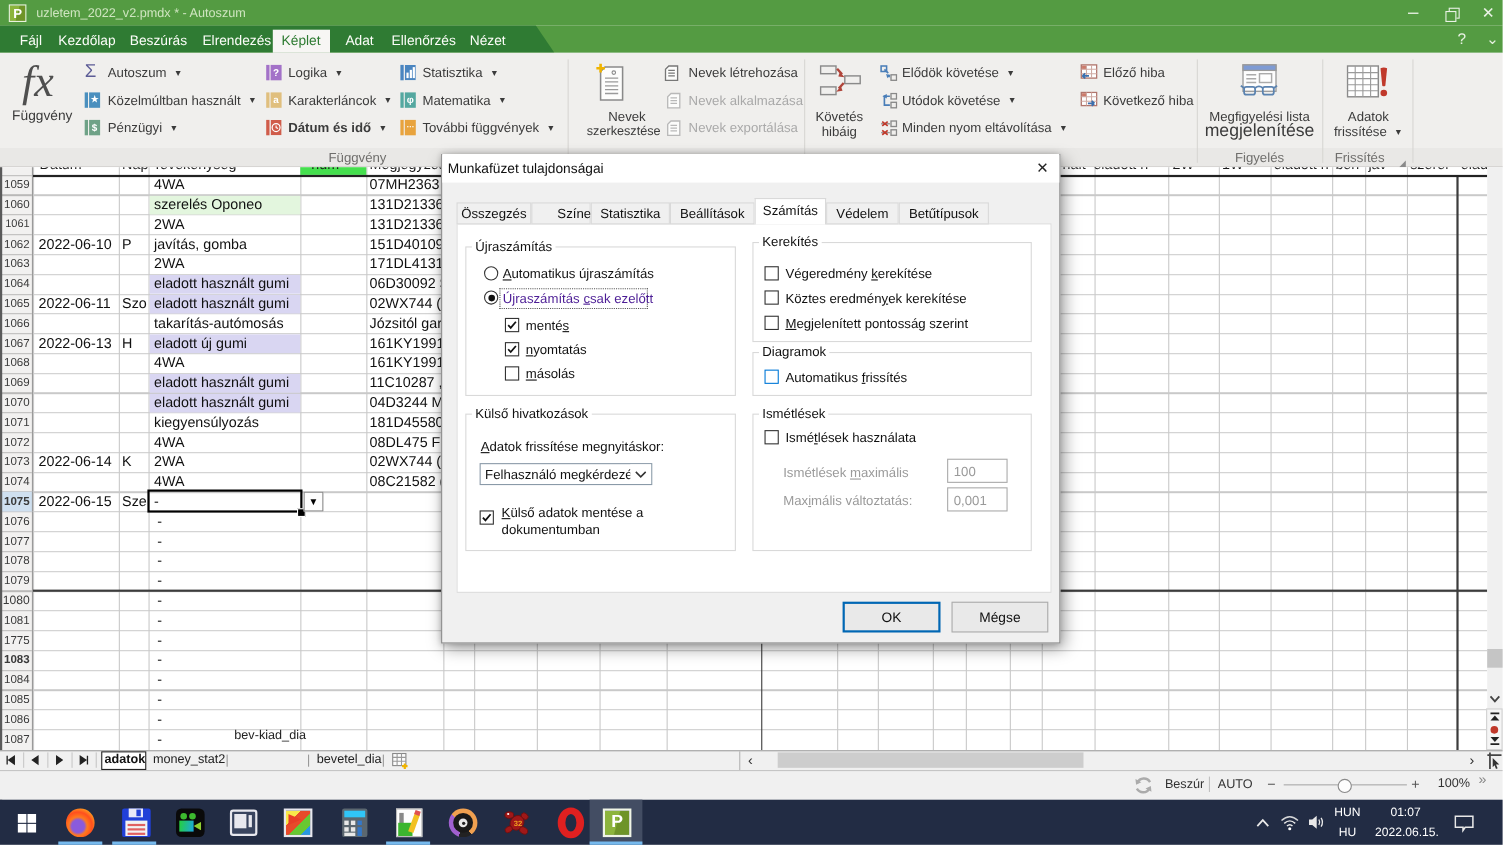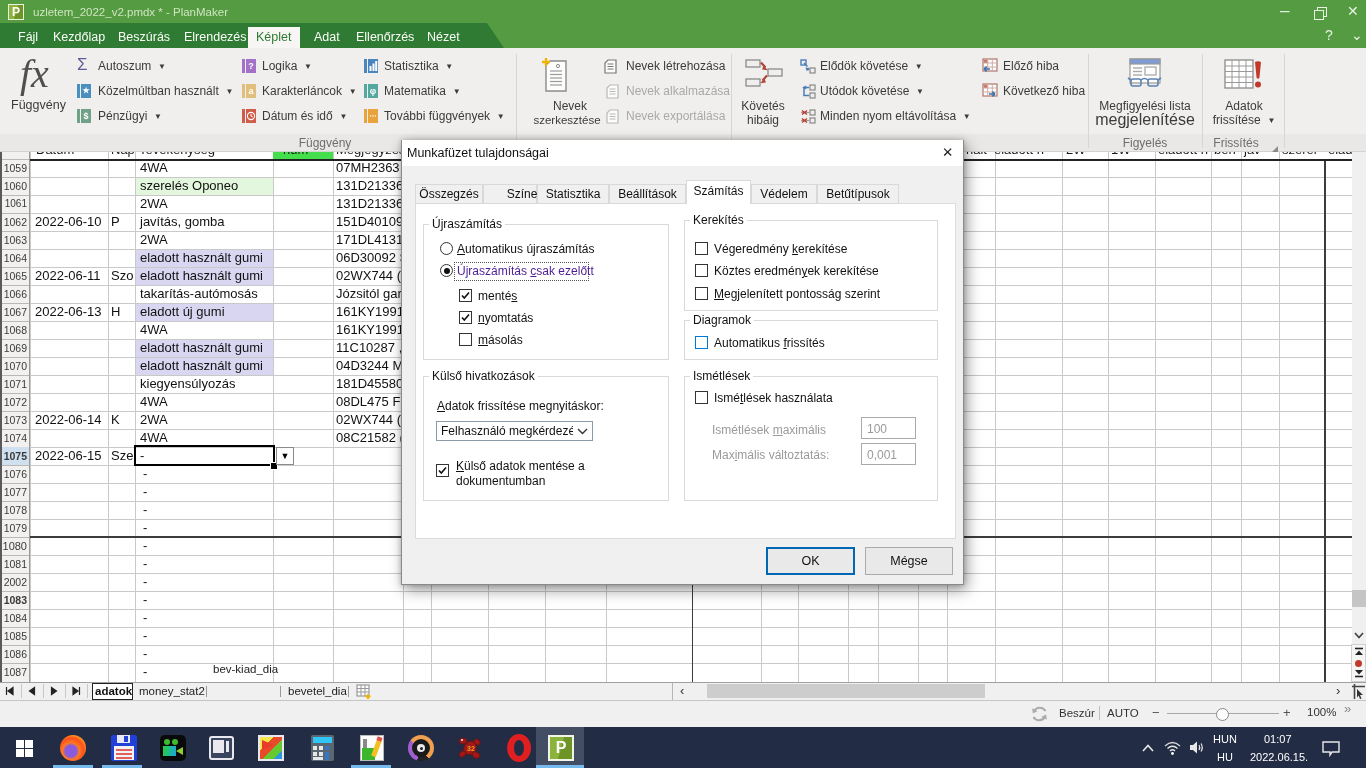--- a/index.html
+++ b/index.html
@@ -3,21 +3,21 @@
 <style>
 html,body{margin:0;padding:0;width:1366px;height:768px;overflow:hidden;background:#fff;
  font-family:"Liberation Sans",sans-serif;}
 .ab{position:absolute;}
 .t{position:absolute;white-space:nowrap;}
 .u{text-decoration:underline;text-underline-offset:1px;}
 </style></head>
 <body>
 <div class="ab" style="left:0px;top:0px;width:1366px;height:23px;background:#549b42;"></div>
 <div class="ab" style="left:8px;top:4px;width:16px;height:16px;background:linear-gradient(105deg,#8cb43c 48%,#6e9428 52%);border:1px solid #e9f2dc;box-sizing:border-box;text-align:center;font-size:12px;font-weight:bold;color:#fff;line-height:14px;">P</div>
-<div class="t" style="left:33px;top:2px;height:20px;line-height:20px;font-size:11.5px;color:#cfe5c0;font-weight:normal;">uzletem_2022_v2.pmdx * - PlanMaker</div>
+<div class="t" style="left:33px;top:2px;height:20px;line-height:20px;font-size:11.5px;color:#cfe5c0;font-weight:normal;">uzletem_2022_v2.pmdx * - Autoszum</div>
 <div class="t" style="left:1280px;top:1px;height:20px;line-height:20px;font-size:17px;color:#eaf2e6;font-weight:normal;">–</div>
 <div class="ab" style="left:1317px;top:7px;width:8px;height:8px;border:1px solid #eaf2e6;background:#549b42;"></div>
 <div class="ab" style="left:1314px;top:10px;width:8px;height:8px;border:1px solid #eaf2e6;background:#549b42;"></div>
 <div class="t" style="left:1347px;top:1px;height:20px;line-height:20px;font-size:14px;color:#eaf2e6;font-weight:normal;">✕</div>
 <div class="ab" style="left:0px;top:23px;width:1366px;height:25px;background:#549b42;"></div>
 <div class="ab" style="left:0px;top:23px;width:510px;height:25px;background:#2f7b33;clip-path:polygon(0 0,487px 0,504px 25px,0 25px);"></div>
 <div class="ab" style="left:248px;top:27px;width:52px;height:21px;background:#f7f6f4;"></div>
 <div class="t" style="left:18px;top:27px;height:20px;line-height:20px;font-size:12.5px;color:#fbfdf8;font-weight:normal;">Fájl</div>
 <div class="t" style="left:53px;top:27px;height:20px;line-height:20px;font-size:12.5px;color:#fbfdf8;font-weight:normal;">Kezdőlap</div>
 <div class="t" style="left:118px;top:27px;height:20px;line-height:20px;font-size:12.5px;color:#fbfdf8;font-weight:normal;">Beszúrás</div>
@@ -54,21 +54,21 @@
 <div class="t" style="left:262px;top:56px;height:20px;line-height:20px;font-size:12px;color:#3b3b3b;font-weight:normal;">Logika&nbsp;&nbsp;<span style="font-size:8px;position:relative;top:-1px;">▼</span></div>
 <div class="ab" style="left:242px;top:84px;width:3px;height:14px;background:#e0bf7e;"></div>
 <div class="ab" style="left:246px;top:84px;width:10px;height:14px;background:#e0bf7e;color:#fff;font-size:9px;font-weight:bold;text-align:center;line-height:14px;">a</div>
 <div class="t" style="left:262px;top:81px;height:20px;line-height:20px;font-size:12px;color:#3b3b3b;font-weight:normal;">Karakterláncok&nbsp;&nbsp;<span style="font-size:8px;position:relative;top:-1px;">▼</span></div>
 <div class="ab" style="left:242px;top:109px;width:3px;height:14px;background:#d05c4a;"></div>
 <svg class="ab" style="left:246px;top:109px;" width="10" height="14" viewBox="0 0 10 14">
     <rect width="10" height="14" fill="#d05c4a"></rect>
     <circle cx="5" cy="7" r="3.6" fill="none" stroke="#ffffff" stroke-width="1.1"></circle>
     <path d="M5 5 L5 7 L6.8 7.8" fill="none" stroke="#ffffff" stroke-width="1"></path>
   </svg>
-<div class="t" style="left:262px;top:106px;height:20px;line-height:20px;font-size:12px;color:#3b3b3b;font-weight:normal;">Dátum és idő&nbsp;&nbsp;<span style="font-size:8px;position:relative;top:-1px;">▼</span></div>
+<div class="t" style="left:262px;top:106px;height:20px;line-height:20px;font-size:12px;color:#3b3b3b;font-weight:bold;">Dátum és idő&nbsp;&nbsp;<span style="font-size:8px;position:relative;top:-1px;">▼</span></div>
 <div class="ab" style="left:364px;top:59px;width:3px;height:14px;background:#4a85c0;"></div>
 <svg class="ab" style="left:368px;top:59px;" width="10" height="14" viewBox="0 0 10 14">
     <rect width="10" height="14" fill="#4a85c0"></rect>
     <g fill="#ffffff">
       <rect x="1.5" y="7" width="2" height="5"></rect>
       <rect x="4.5" y="4.5" width="2" height="7.5"></rect>
       <rect x="7.2" y="2" width="2" height="10"></rect>
     </g>
   </svg>
 <div class="t" style="left:384px;top:56px;height:20px;line-height:20px;font-size:12px;color:#3b3b3b;font-weight:normal;">Statisztika&nbsp;&nbsp;<span style="font-size:8px;position:relative;top:-1px;">▼</span></div>
@@ -257,21 +257,21 @@
 <div class="t" style="left:0px;top:392px;height:20px;line-height:20px;font-size:10.5px;color:#3a3a3a;font-weight:normal;width:27px;text-align:right;">1072</div>
 <div class="t" style="left:0px;top:410px;height:20px;line-height:20px;font-size:10.5px;color:#3a3a3a;font-weight:normal;width:27px;text-align:right;">1073</div>
 <div class="t" style="left:0px;top:428px;height:20px;line-height:20px;font-size:10.5px;color:#3a3a3a;font-weight:normal;width:27px;text-align:right;">1074</div>
 <div class="t" style="left:0px;top:446px;height:20px;line-height:20px;font-size:10.5px;color:#3a3a3a;font-weight:bold;width:27px;text-align:right;">1075</div>
 <div class="t" style="left:0px;top:464px;height:20px;line-height:20px;font-size:10.5px;color:#3a3a3a;font-weight:normal;width:27px;text-align:right;">1076</div>
 <div class="t" style="left:0px;top:482px;height:20px;line-height:20px;font-size:10.5px;color:#3a3a3a;font-weight:normal;width:27px;text-align:right;">1077</div>
 <div class="t" style="left:0px;top:500px;height:20px;line-height:20px;font-size:10.5px;color:#3a3a3a;font-weight:normal;width:27px;text-align:right;">1078</div>
 <div class="t" style="left:0px;top:518px;height:20px;line-height:20px;font-size:10.5px;color:#3a3a3a;font-weight:normal;width:27px;text-align:right;">1079</div>
 <div class="t" style="left:0px;top:536px;height:20px;line-height:20px;font-size:11px;color:#3a3a3a;font-weight:normal;width:27px;text-align:right;">1080</div>
 <div class="t" style="left:0px;top:554px;height:20px;line-height:20px;font-size:10.5px;color:#3a3a3a;font-weight:normal;width:27px;text-align:right;">1081</div>
-<div class="t" style="left:0px;top:572px;height:20px;line-height:20px;font-size:10.5px;color:#3a3a3a;font-weight:normal;width:27px;text-align:right;">2002</div>
+<div class="t" style="left:0px;top:572px;height:20px;line-height:20px;font-size:10.5px;color:#3a3a3a;font-weight:normal;width:27px;text-align:right;">1775</div>
 <div class="t" style="left:0px;top:590px;height:20px;line-height:20px;font-size:10.5px;color:#3a3a3a;font-weight:bold;width:27px;text-align:right;">1083</div>
 <div class="t" style="left:0px;top:608px;height:20px;line-height:20px;font-size:10.5px;color:#3a3a3a;font-weight:normal;width:27px;text-align:right;">1084</div>
 <div class="t" style="left:0px;top:626px;height:20px;line-height:20px;font-size:10.5px;color:#3a3a3a;font-weight:normal;width:27px;text-align:right;">1085</div>
 <div class="t" style="left:0px;top:644px;height:20px;line-height:20px;font-size:10.5px;color:#3a3a3a;font-weight:normal;width:27px;text-align:right;">1086</div>
 <div class="t" style="left:0px;top:662px;height:20px;line-height:20px;font-size:10.5px;color:#3a3a3a;font-weight:normal;width:27px;text-align:right;">1087</div>
 <div class="ab" style="left:0px;top:152px;width:2px;height:575px;background:#5a5a5a;"></div>
 <div class="ab" style="left:136px;top:250px;width:137px;height:17px;background:#d9d6f2;"></div>
 <div class="ab" style="left:136px;top:268px;width:137px;height:17px;background:#d9d6f2;"></div>
 <div class="ab" style="left:136px;top:340px;width:137px;height:17px;background:#d9d6f2;"></div>
 <div class="ab" style="left:136px;top:358px;width:137px;height:17px;background:#d9d6f2;"></div>

